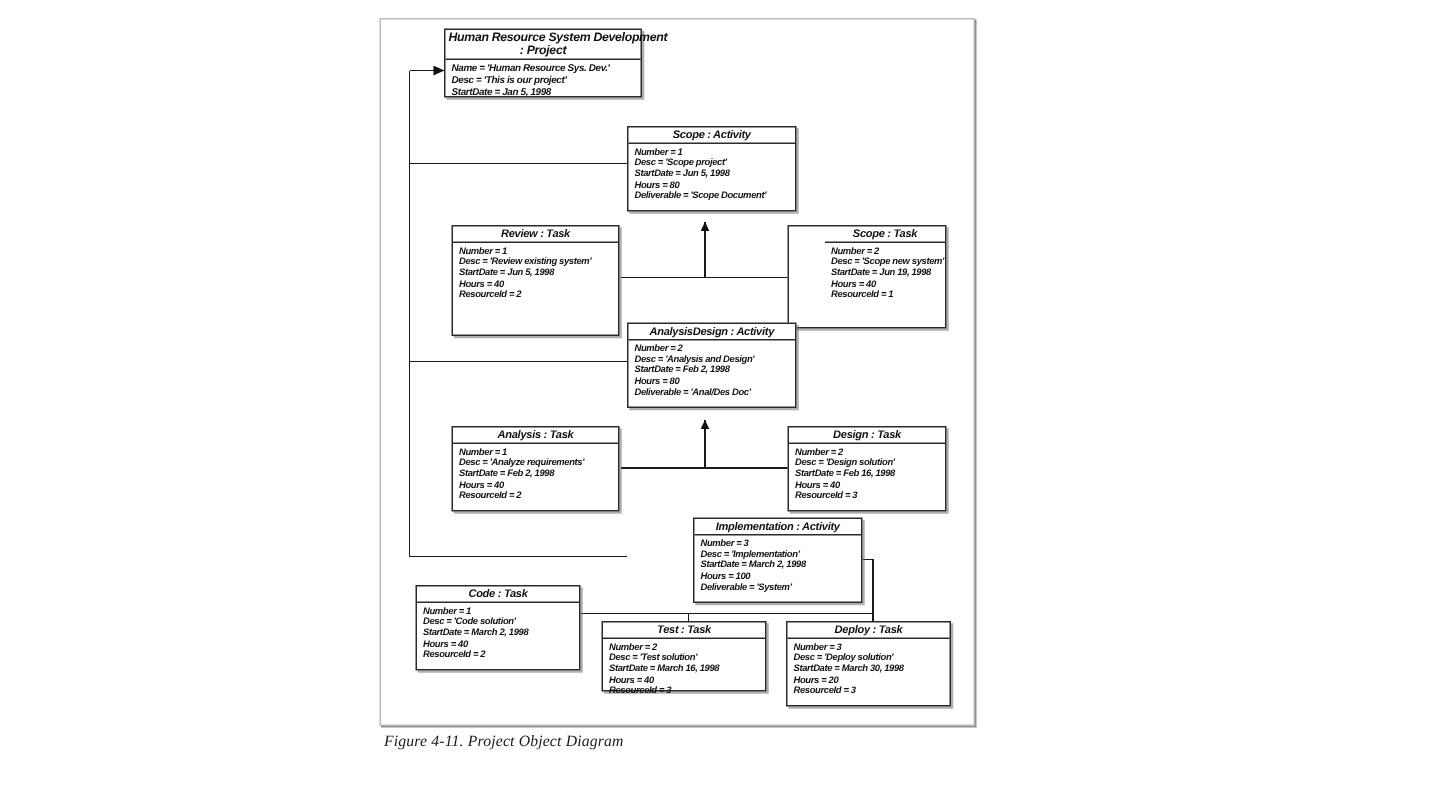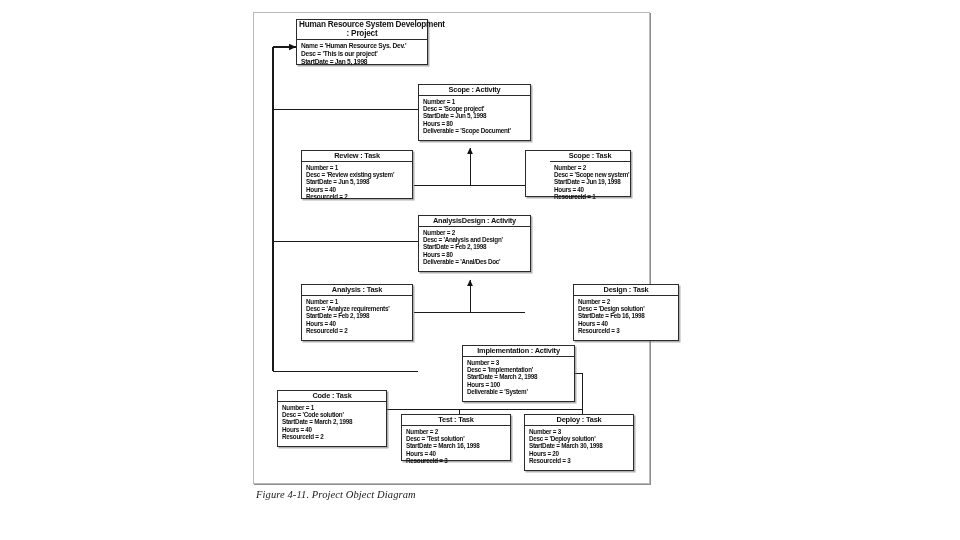--- a/index.html
+++ b/index.html
@@ -21,20 +21,21 @@
   
   .connectors{position:absolute;left:0;top:0;width:960px;height:540px;pointer-events:none;}
 
   
   .objbox{
     position:absolute;
     background:#ffffff;
     border:1px solid #2b2b2b;
     box-shadow:1.5px 1.5px 0 rgba(110,110,110,.55);
     box-sizing:border-box;
+    font-style:italic;
   }
   .objbox .hdr{
     text-align:center;
     font-weight:bold;
     color:#111111;
     border-bottom:1px solid #2b2b2b;
     padding:1px 2px 1px 2px;
     line-height:1.05;
     letter-spacing:-0.2px;
     white-space:nowrap;
@@ -140,34 +141,34 @@
     </div>
     <div class="attrs">
       <div>Number = 1</div>
       <div>Desc = 'Scope project'</div>
       <div>StartDate = Jun 5, 1998</div>
       <div>Hours = 80</div>
       <div>Deliverable = 'Scope Document'</div>
     </div>
   </div>
 
-  <div class="objbox sz-node" style="left:301px;top:150px;width:112px;height:49px;">
+  <div class="objbox sz-node" style="left:301px;top:150px;width:112px;height:74px;">
     <div class="hdr">
       <span>Review : Task</span>
     </div>
     <div class="attrs">
       <div>Number = 1</div>
       <div>Desc = 'Review existing system'</div>
       <div>StartDate = Jun 5, 1998</div>
       <div>Hours = 40</div>
       <div>ResourceId = 2</div>
     </div>
   </div>
 
-  <div class="objbox sz-node" style="left:525px;top:150px;width:106px;height:47px;padding-left:24px;">
+  <div class="objbox sz-node" style="left:525px;top:150px;width:106px;height:69px;padding-left:24px;">
     <div class="hdr">
       <span>Scope : Task</span>
     </div>
     <div class="attrs">
       <div>Number = 2</div>
       <div>Desc = 'Scope new system'</div>
       <div>StartDate = Jun 19, 1998</div>
       <div>Hours = 40</div>
       <div>ResourceId = 1</div>
     </div>
@@ -192,21 +193,21 @@
     </div>
     <div class="attrs">
       <div>Number = 1</div>
       <div>Desc = 'Analyze requirements'</div>
       <div>StartDate = Feb 2, 1998</div>
       <div>Hours = 40</div>
       <div>ResourceId = 2</div>
     </div>
   </div>
 
-  <div class="objbox sz-node" style="left:525px;top:284px;width:106px;height:57px;margin-left:48px;">
+  <div class="objbox sz-node" style="left:525px;top:284px;width:106px;height:57px;">
     <div class="hdr">
       <span>Design : Task</span>
     </div>
     <div class="attrs">
       <div>Number = 2</div>
       <div>Desc = 'Design solution'</div>
       <div>StartDate = Feb 16, 1998</div>
       <div>Hours = 40</div>
       <div>ResourceId = 3</div>
     </div>

